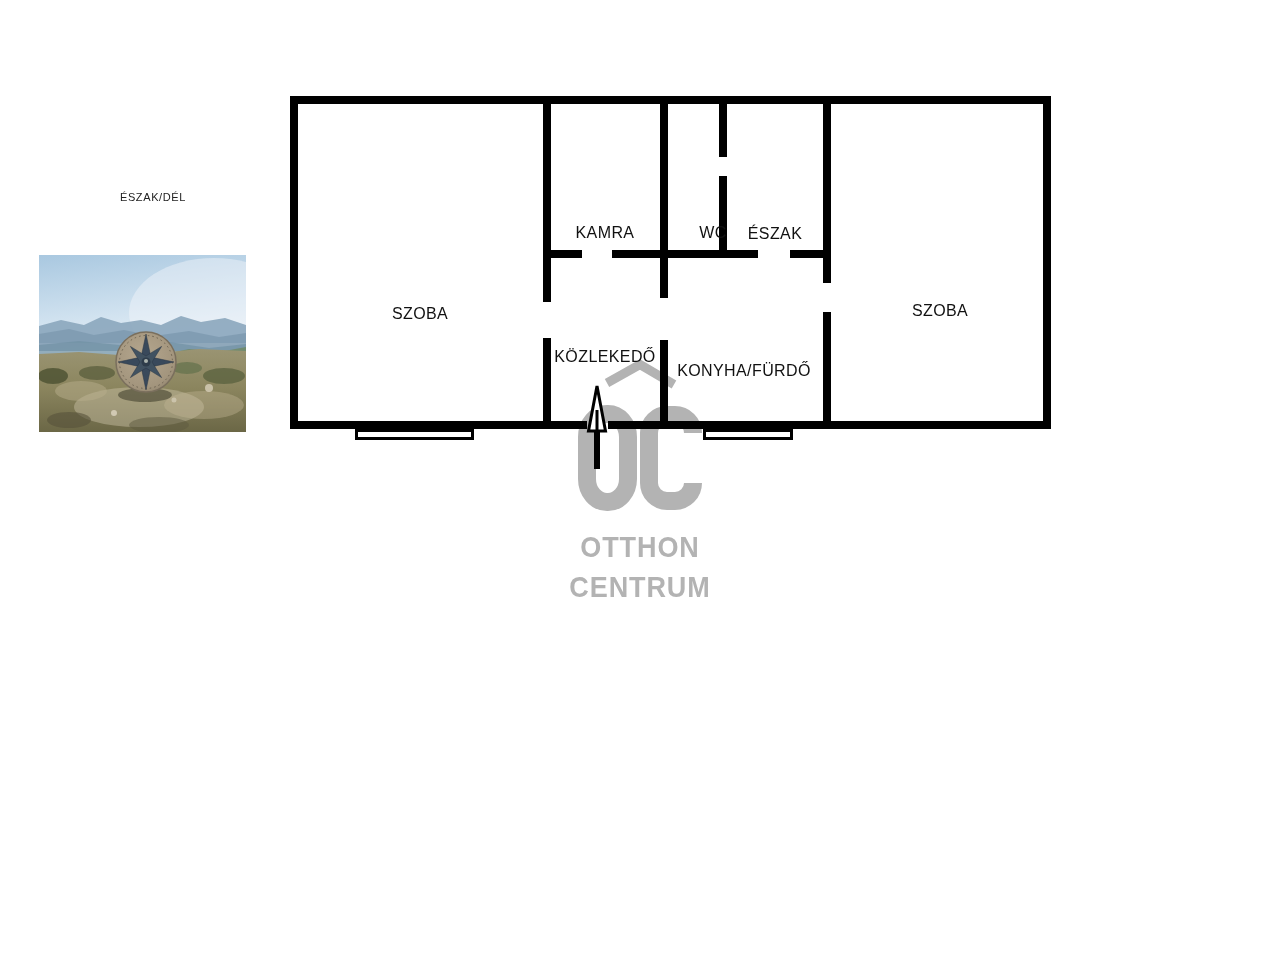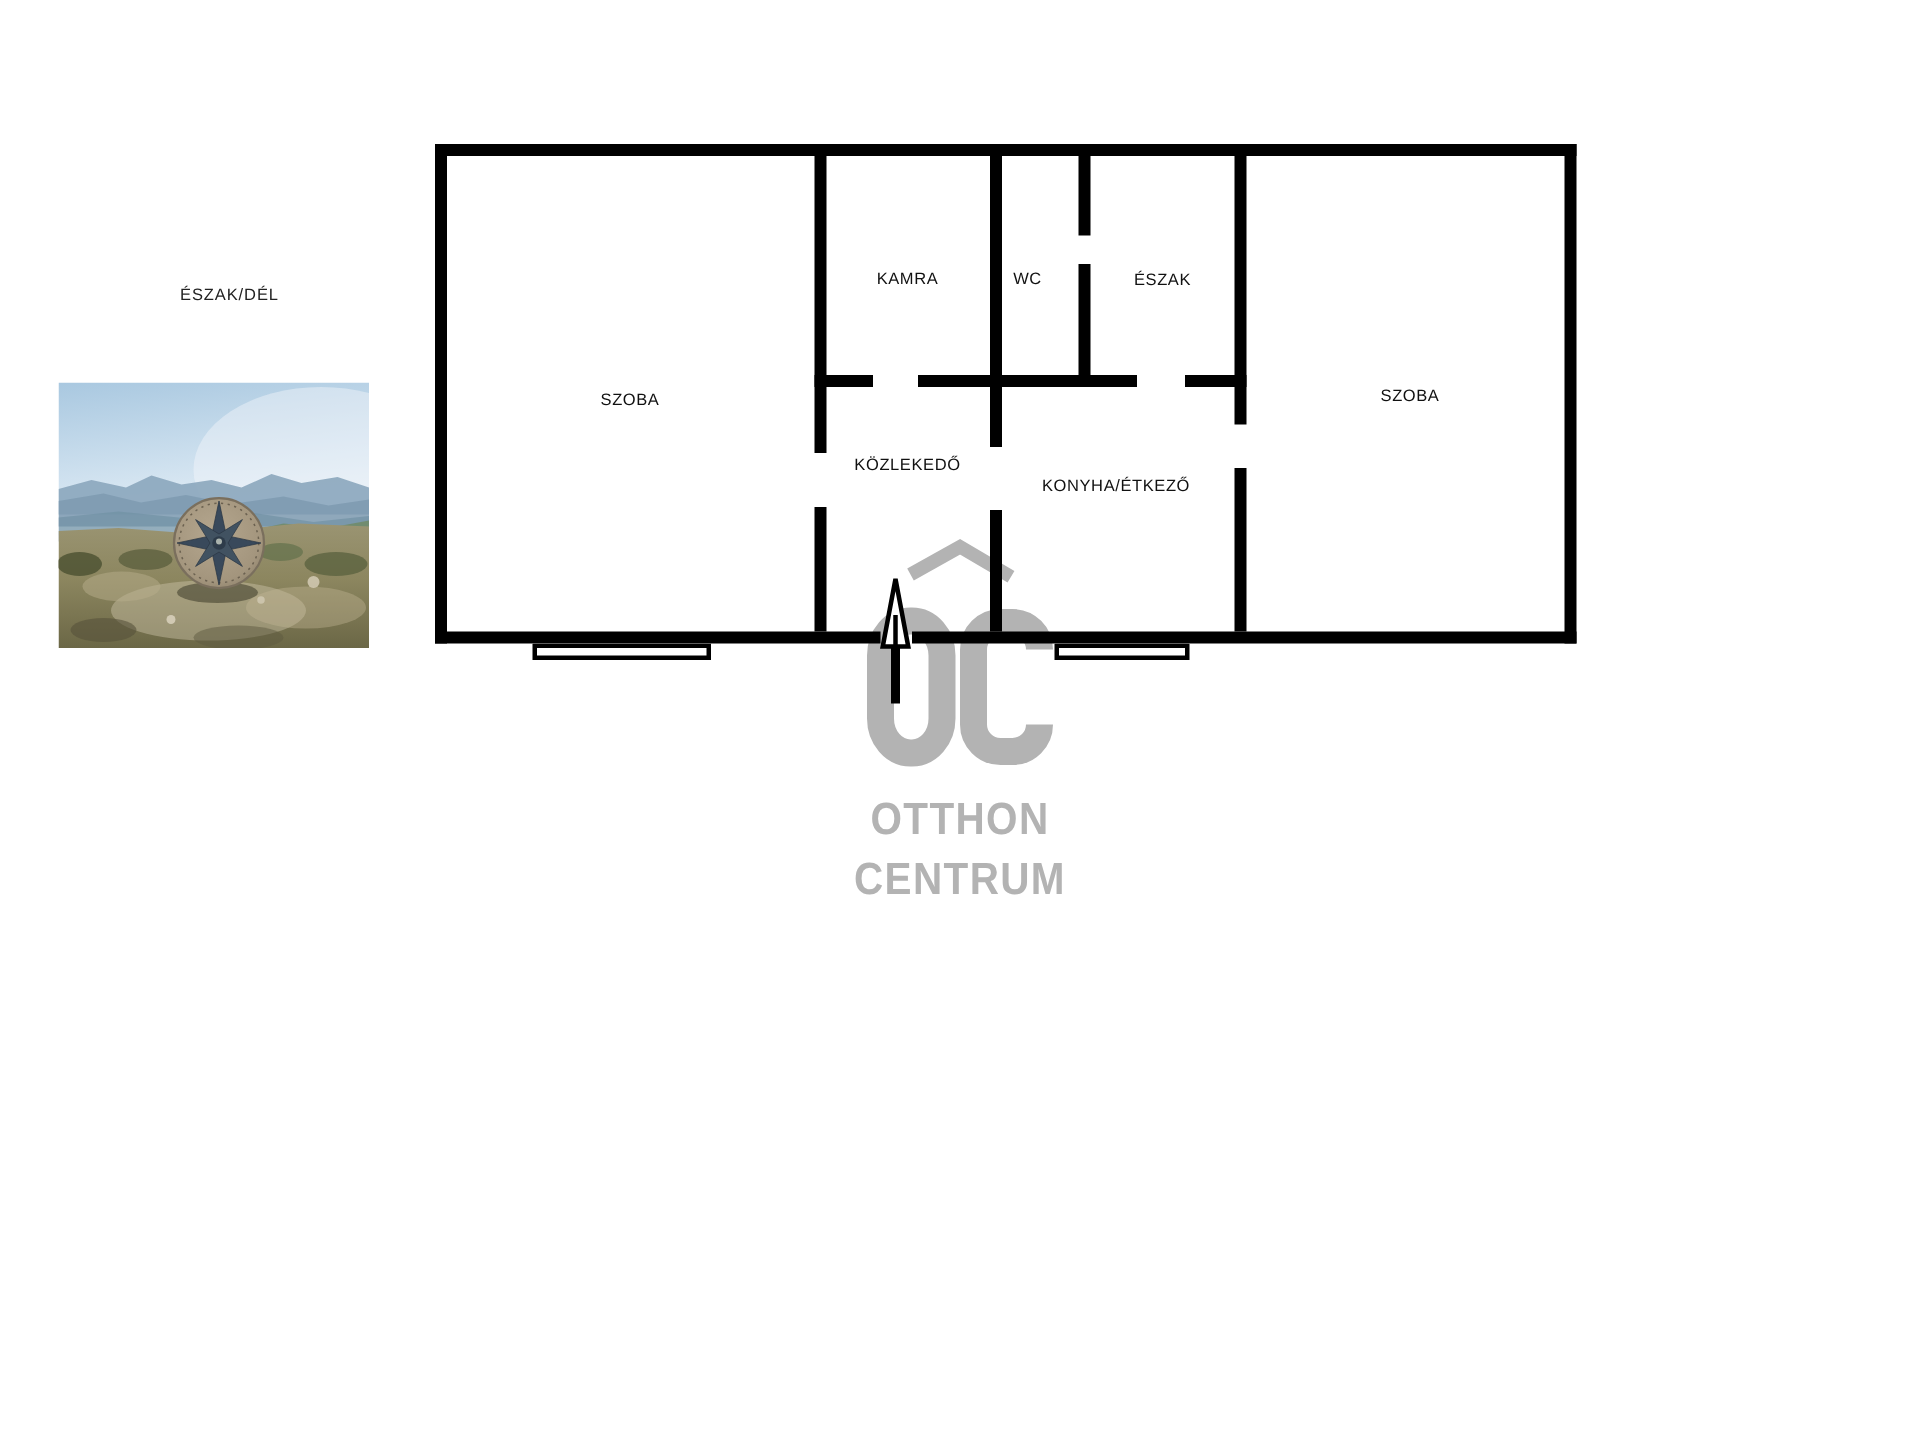--- a/index.html
+++ b/index.html
@@ -7,22 +7,22 @@
     position:relative; width:1280px; height:960px; overflow:hidden;
     background:#ffffff; font-family:"Liberation Sans", sans-serif;
   }
   .wall { position:absolute; background:#000000; z-index:2; }
   .window-sym {
     position:absolute; background:#ffffff; border:3px solid #000000;
     box-sizing:border-box; z-index:2;
   }
   .room-label {
     position:absolute; transform:translate(-50%,-50%);
-    font-size:11px; color:#111111; letter-spacing:0.4px;
-    white-space:nowrap; z-index:3;
+    font-size:16px; color:#111111; letter-spacing:0.4px;
+    white-space:nowrap; z-index:3;margin-top:47px;
   }
   .orientation-label {
     position:absolute; left:120px; top:191px;
     font-size:11px; color:#222222; letter-spacing:0.6px; z-index:1;
   }
   .photo {
     position:absolute; left:39px; top:255px; width:207px; height:177px;
     z-index:1;
   }
   .logo-svg { position:absolute; left:560px; top:350px; z-index:1; }
@@ -121,24 +121,24 @@
     <div class="wall" style="left:823px;top:312px;width:8px;height:109px"></div>
     <div class="wall" style="left:543px;top:250px;width:39px;height:8px"></div>
     <div class="wall" style="left:612px;top:250px;width:146px;height:8px"></div>
     <div class="wall" style="left:790px;top:250px;width:41px;height:8px"></div>
 
     <div class="window-sym" style="left:355px;top:429px;width:119px;height:11px"></div>
     <div class="window-sym" style="left:703px;top:429px;width:90px;height:11px"></div>
 
     <span class="room-label" style="left:420px;top:267px">SZOBA</span>
     <span class="room-label" style="left:605px;top:186px">KAMRA</span>
-    <span class="room-label" style="left:685px;top:186px">WC</span>
+    <span class="room-label" style="left:713px;top:186px">WC</span>
     <span class="room-label" style="left:775px;top:187px">ÉSZAK</span>
     <span class="room-label" style="left:605px;top:310px">KÖZLEKEDŐ</span>
-    <span class="room-label" style="left:744px;top:324px">KONYHA/ÉTKEZŐ</span>
+    <span class="room-label" style="left:744px;top:324px">KONYHA/FÜRDŐ</span>
     <span class="room-label" style="left:940px;top:264px">SZOBA</span>
 
     <svg class="north-arrow" viewBox="0 0 42 96" width="42" height="96">
       <polygon points="19,8 27.5,53 10.5,53" fill="#ffffff" stroke="#000000" stroke-width="3"></polygon>
       <line x1="19" y1="32" x2="19" y2="53" stroke="#000000" stroke-width="3"></line>
       <rect x="16" y="53" width="6" height="38" fill="#000000"></rect>
     </svg>
   </div>
 
 </div>

